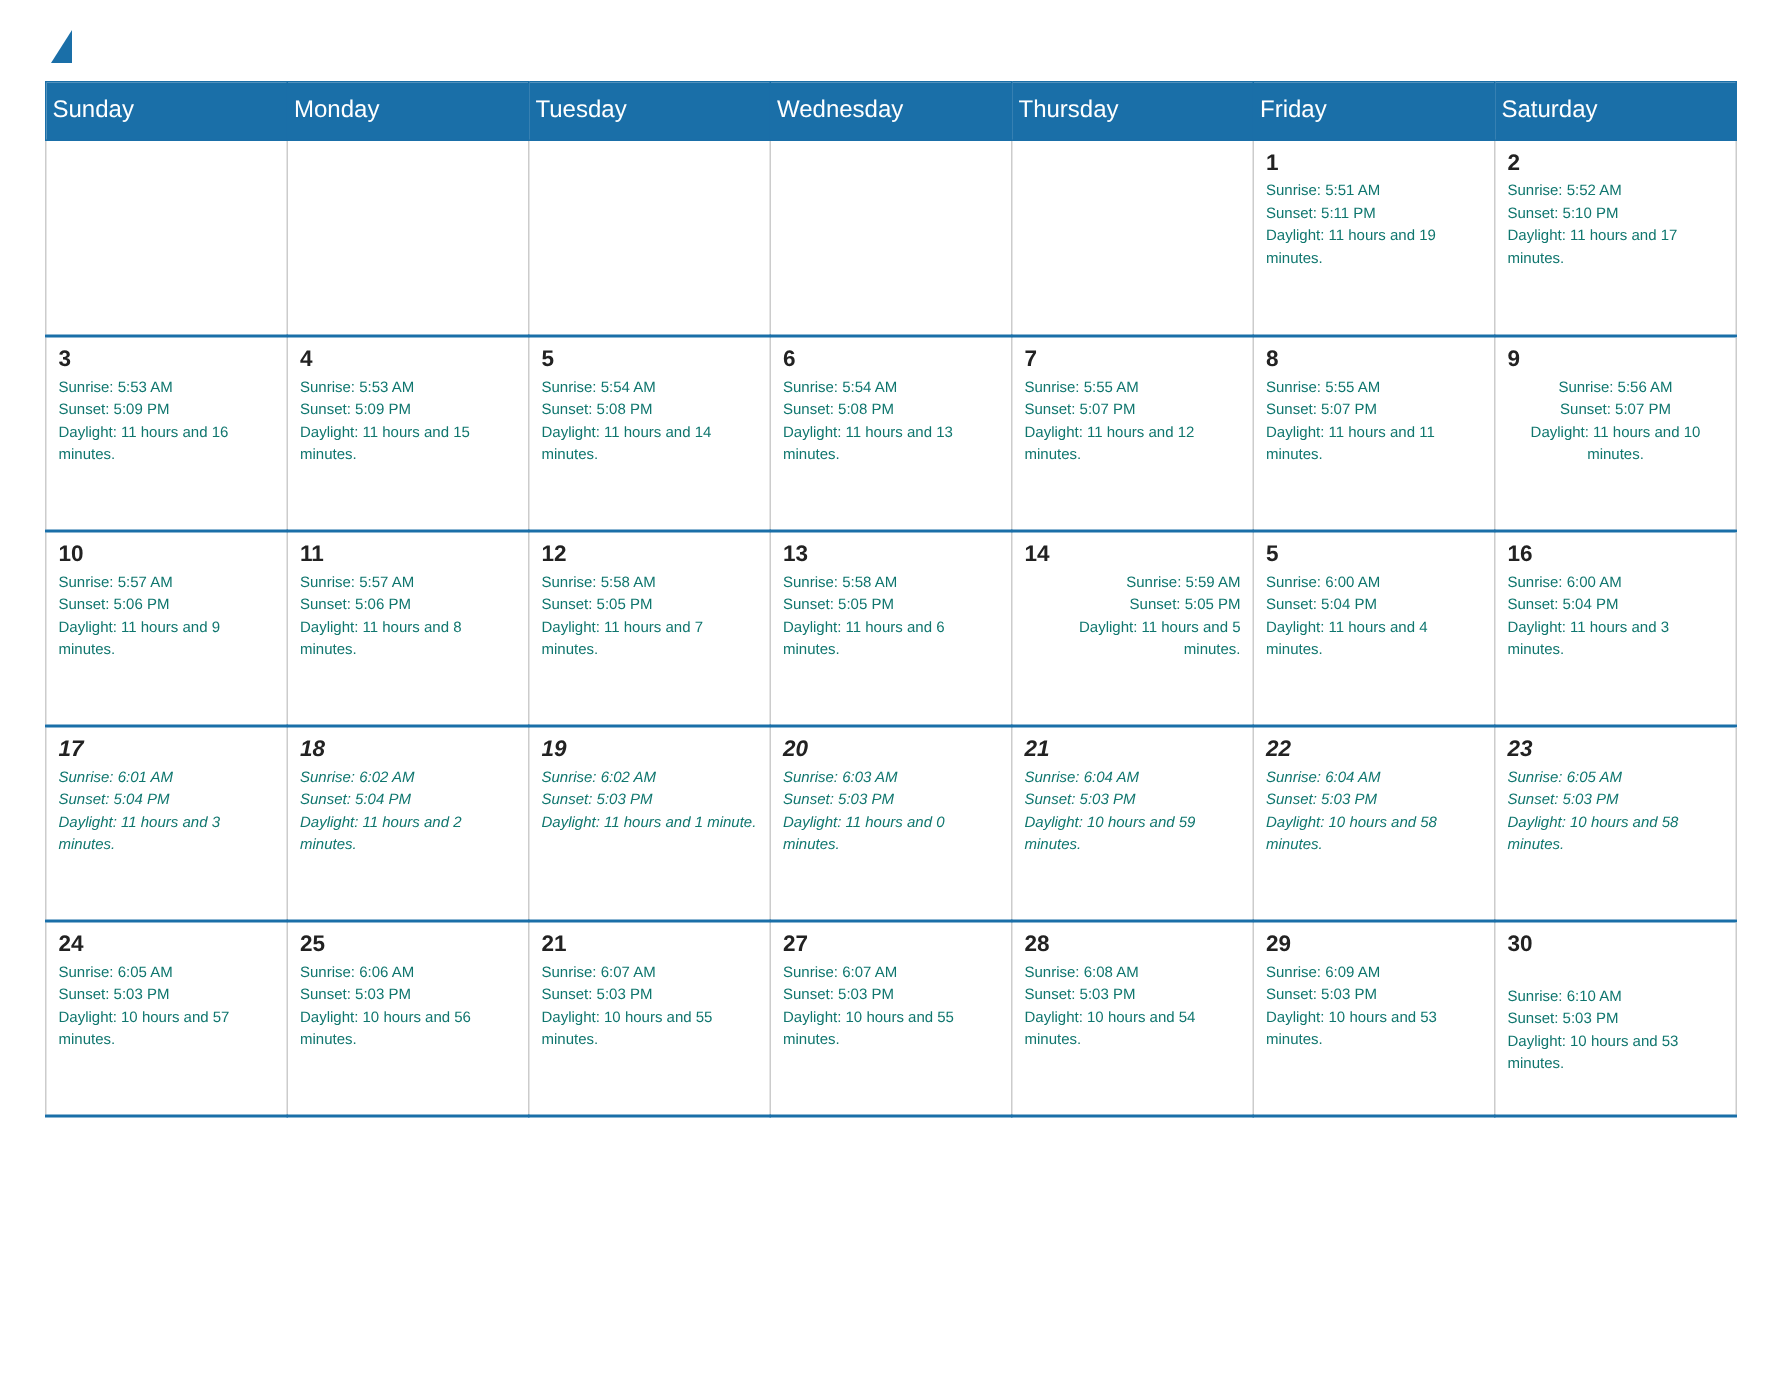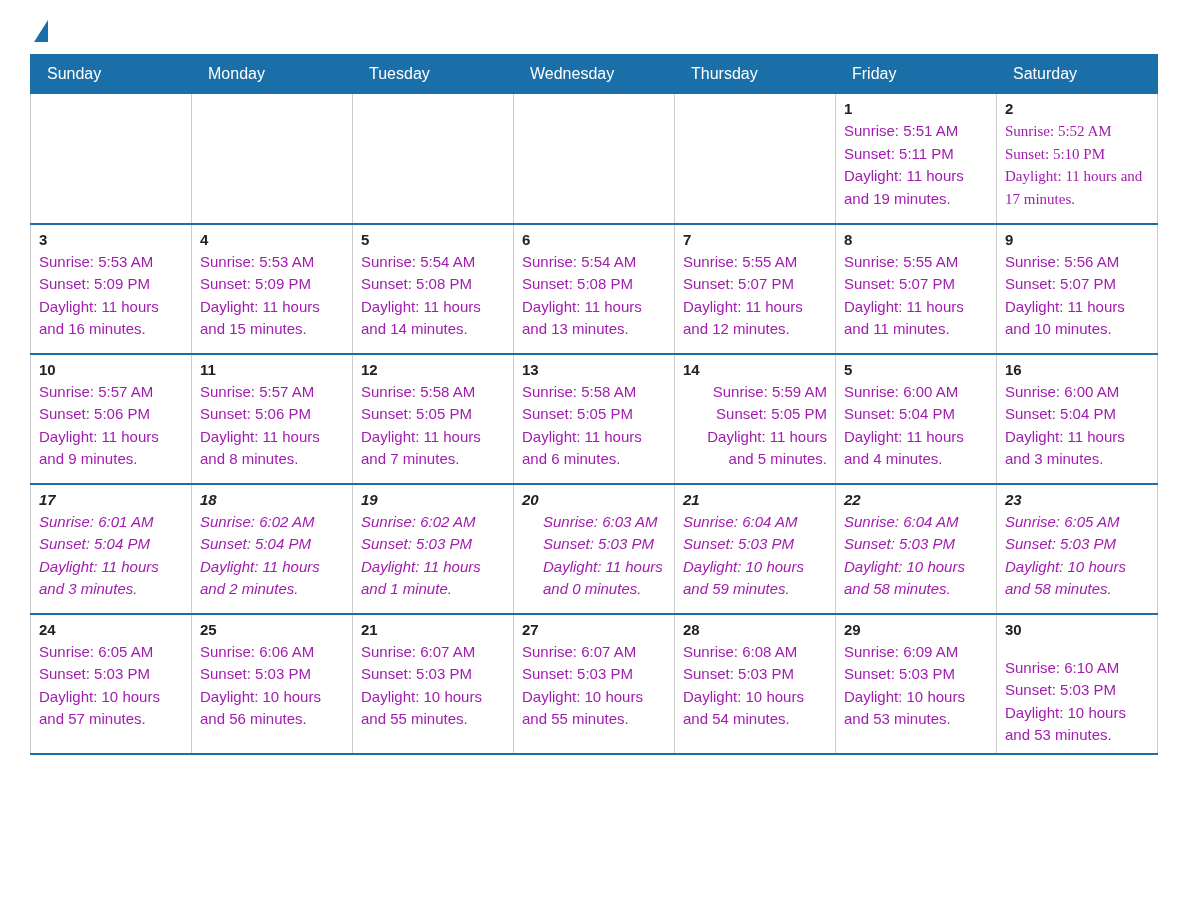--- a/index.html
+++ b/index.html
@@ -65,21 +65,21 @@
     .calendar {
       width: 100%;
       border-collapse: collapse;
       margin-top: 12px;
     }
     .calendar thead tr {
       background-color: #1a6fa8;
     }
     .calendar thead th {
       color: #fff;
-      padding: 10px 16px;
+      padding: 10px 4px;
       text-align: left;
       font-size: 16px;
       font-weight: normal;
       border: 1px solid #1a6fa8;
     }
     .calendar tbody tr {
       border-bottom: 2px solid #1a6fa8;
     }
     .calendar tbody td {
       vertical-align: top;
@@ -96,22 +96,22 @@
       border-bottom: 2px solid #1a6fa8;
     }
     .day-number {
       font-size: 15px;
       font-weight: bold;
       color: #222;
       display: block;
       margin-bottom: 3px;
     }
     .day-info {
-      font-size: 15px;
-      color: #a21caf;
+      font-size: 10px;
+      color: #0f766e;
       line-height: 1.5;
     }
     .empty-cell {
       background: #fff;
     }
     .calendar tbody td {
       border-right: 1px solid #ccc;
       border-left: 1px solid #ccc;
       border-top: 1px solid #ccc;
     }
@@ -153,21 +153,21 @@
         <td class="empty-cell"></td>
         <td class="empty-cell"></td>
         <td>
           <span class="day-number">1</span>
           <div class="day-info" style="white-space: pre-line;">Sunrise: 5:51 AM
 Sunset: 5:11 PM
 Daylight: 11 hours and 19 minutes.</div>
         </td>
         <td>
           <span class="day-number">2</span>
-          <div class="day-info" style="white-space: pre-line; font-family: Liberation Serif, serif;">Sunrise: 5:52 AM
+          <div class="day-info" style="white-space: pre-line;">Sunrise: 5:52 AM
 Sunset: 5:10 PM
 Daylight: 11 hours and 17 minutes.</div>
         </td>
       </tr>
       <tr style="border-bottom: 2px solid rgb(26, 111, 168);">
         <td>
           <span class="day-number">3</span>
           <div class="day-info" style="white-space: pre-line;">Sunrise: 5:53 AM
 Sunset: 5:09 PM
 Daylight: 11 hours and 16 minutes.</div>
@@ -197,21 +197,21 @@
 Daylight: 11 hours and 12 minutes.</div>
         </td>
         <td>
           <span class="day-number">8</span>
           <div class="day-info" style="white-space: pre-line;">Sunrise: 5:55 AM
 Sunset: 5:07 PM
 Daylight: 11 hours and 11 minutes.</div>
         </td>
         <td>
           <span class="day-number">9</span>
-          <div class="day-info" style="white-space: pre-line;">Sunrise: 5:56 AM
+          <div class="day-info" style="white-space: pre-line; text-align: center;">Sunrise: 5:56 AM
 Sunset: 5:07 PM
 Daylight: 11 hours and 10 minutes.</div>
         </td>
       </tr>
       <tr style="border-bottom: 2px solid rgb(26, 111, 168);">
         <td>
           <span class="day-number">10</span>
           <div class="day-info" style="white-space: pre-line;">Sunrise: 5:57 AM
 Sunset: 5:06 PM
 Daylight: 11 hours and 9 minutes.</div>
@@ -267,21 +267,21 @@
 Daylight: 11 hours and 2 minutes.</div>
         </td>
         <td>
           <span class="day-number">19</span>
           <div class="day-info" style="white-space: pre-line;">Sunrise: 6:02 AM
 Sunset: 5:03 PM
 Daylight: 11 hours and 1 minute.</div>
         </td>
         <td>
           <span class="day-number">20</span>
-          <div class="day-info" style="white-space: pre-line; margin-left: 21px;">Sunrise: 6:03 AM
+          <div class="day-info" style="white-space: pre-line;">Sunrise: 6:03 AM
 Sunset: 5:03 PM
 Daylight: 11 hours and 0 minutes.</div>
         </td>
         <td>
           <span class="day-number">21</span>
           <div class="day-info" style="white-space: pre-line;">Sunrise: 6:04 AM
 Sunset: 5:03 PM
 Daylight: 10 hours and 59 minutes.</div>
         </td>
         <td>

